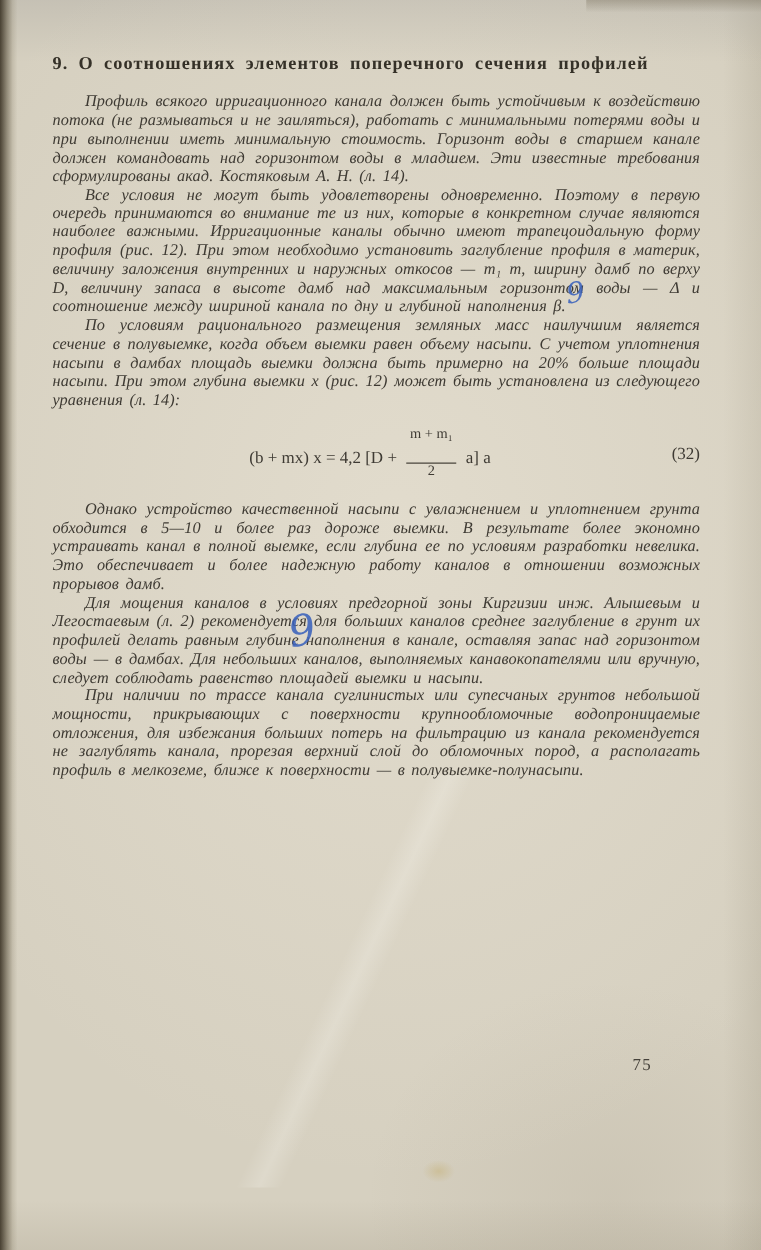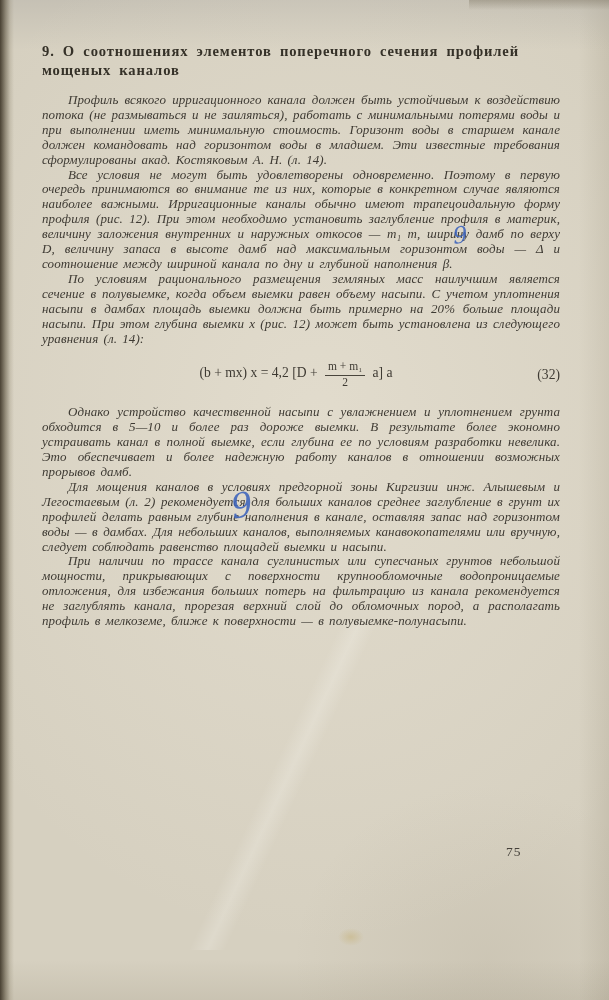--- a/index.html
+++ b/index.html
@@ -90,21 +90,21 @@
     display: inline-block;
     vertical-align: -0.62em;
     text-align: center;
     margin: 0 4px;
     line-height: 1;
   }
   .frac .num {
     display: block;
     font-size: 11.5px;
     line-height: 1.15;
-    padding: 0 3px 1px 3px;
+    padding: 0 3px 15px 3px;
     border-bottom: 1px solid #49453c;
   }
   .frac .den {
     display: block;
     font-size: 11.5px;
     line-height: 1.2;
   }
   .eq-number {
     position: absolute;
     right: 0;
@@ -148,21 +148,20 @@
 
   <div class="edge-left"></div>
   <div class="edge-top-right"></div>
   <div class="crease"></div>
   <div class="stain"></div>
 
   <div class="content">
 
     <h1 class="heading">
       <div>9. О соотношениях элементов поперечного сечения профилей</div>
-      <div>мощеных каналов</div>
     </h1>
 
     <div class="bodytext">
       <p>Профиль всякого ирригационного канала должен быть устойчивым к воздействию потока (не размываться и не заиляться), работать с минимальными потерями воды и при выполнении иметь минимальную стоимость. Горизонт воды в старшем канале должен командовать над горизонтом воды в младшем. Эти известные требования сформулированы акад. Костяковым А. Н. (л. 14).</p>
       <p>Все условия не могут быть удовлетворены одновременно. Поэтому в первую очередь принимаются во внимание те из них, которые в конкретном случае являются наиболее важными. Ирригационные каналы обычно имеют трапецоидальную форму профиля (рис. 12). При этом необходимо установить заглубление профиля в материк, величину заложения внутренних и наружных откосов — m₁ m, ширину дамб по верху D, величину запаса в высоте дамб над максимальным горизонтом воды — Δ и соотношение между шириной канала по дну и глубиной наполнения β.</p>
       <p>По условиям рационального размещения земляных масс наилучшим является сечение в полувыемке, когда объем выемки равен объему насыпи. С учетом уплотнения насыпи в дамбах площадь выемки должна быть примерно на 20% больше площади насыпи. При этом глубина выемки x (рис. 12) может быть установлена из следующего уравнения (л. 14):</p>
 
       <div class="formula-row">
         <span>(b + mx) x = 4,2 [D +</span>
         <span class="frac">

